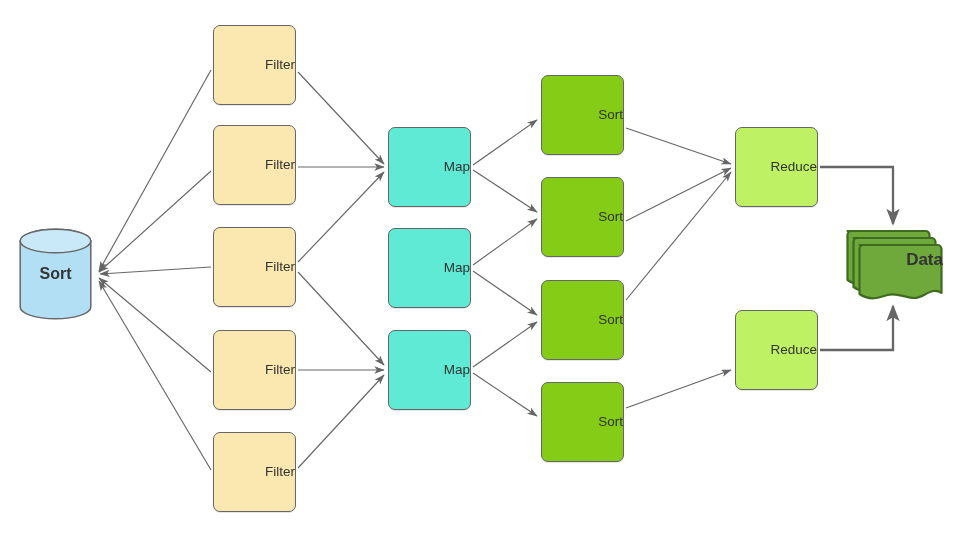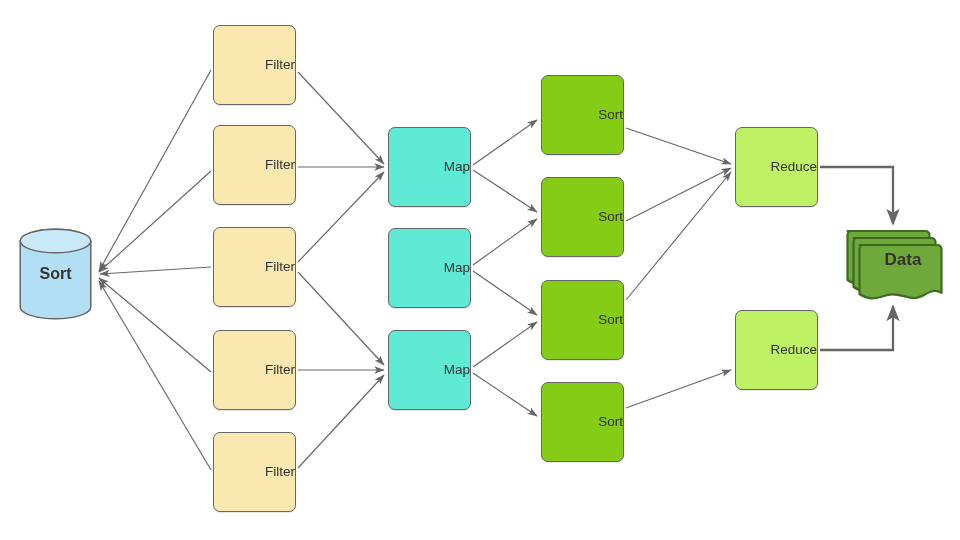--- a/index.html
+++ b/index.html
@@ -62,21 +62,21 @@
     pointer-events: none;
   }
   .doc-node {
     position: absolute;
   }
   .doc-node .doc-label {
     position: absolute;
     left: 18px; right: 0;
     top: 42%;
     transform: translateY(-50%);
-    text-align: center;
+    text-align: right;
     font-size: 17px;
     font-weight: bold;
     color: #333333;
     pointer-events: none;
   }
   svg { display: block; }
 </style>
 </head>
 <body>
 

